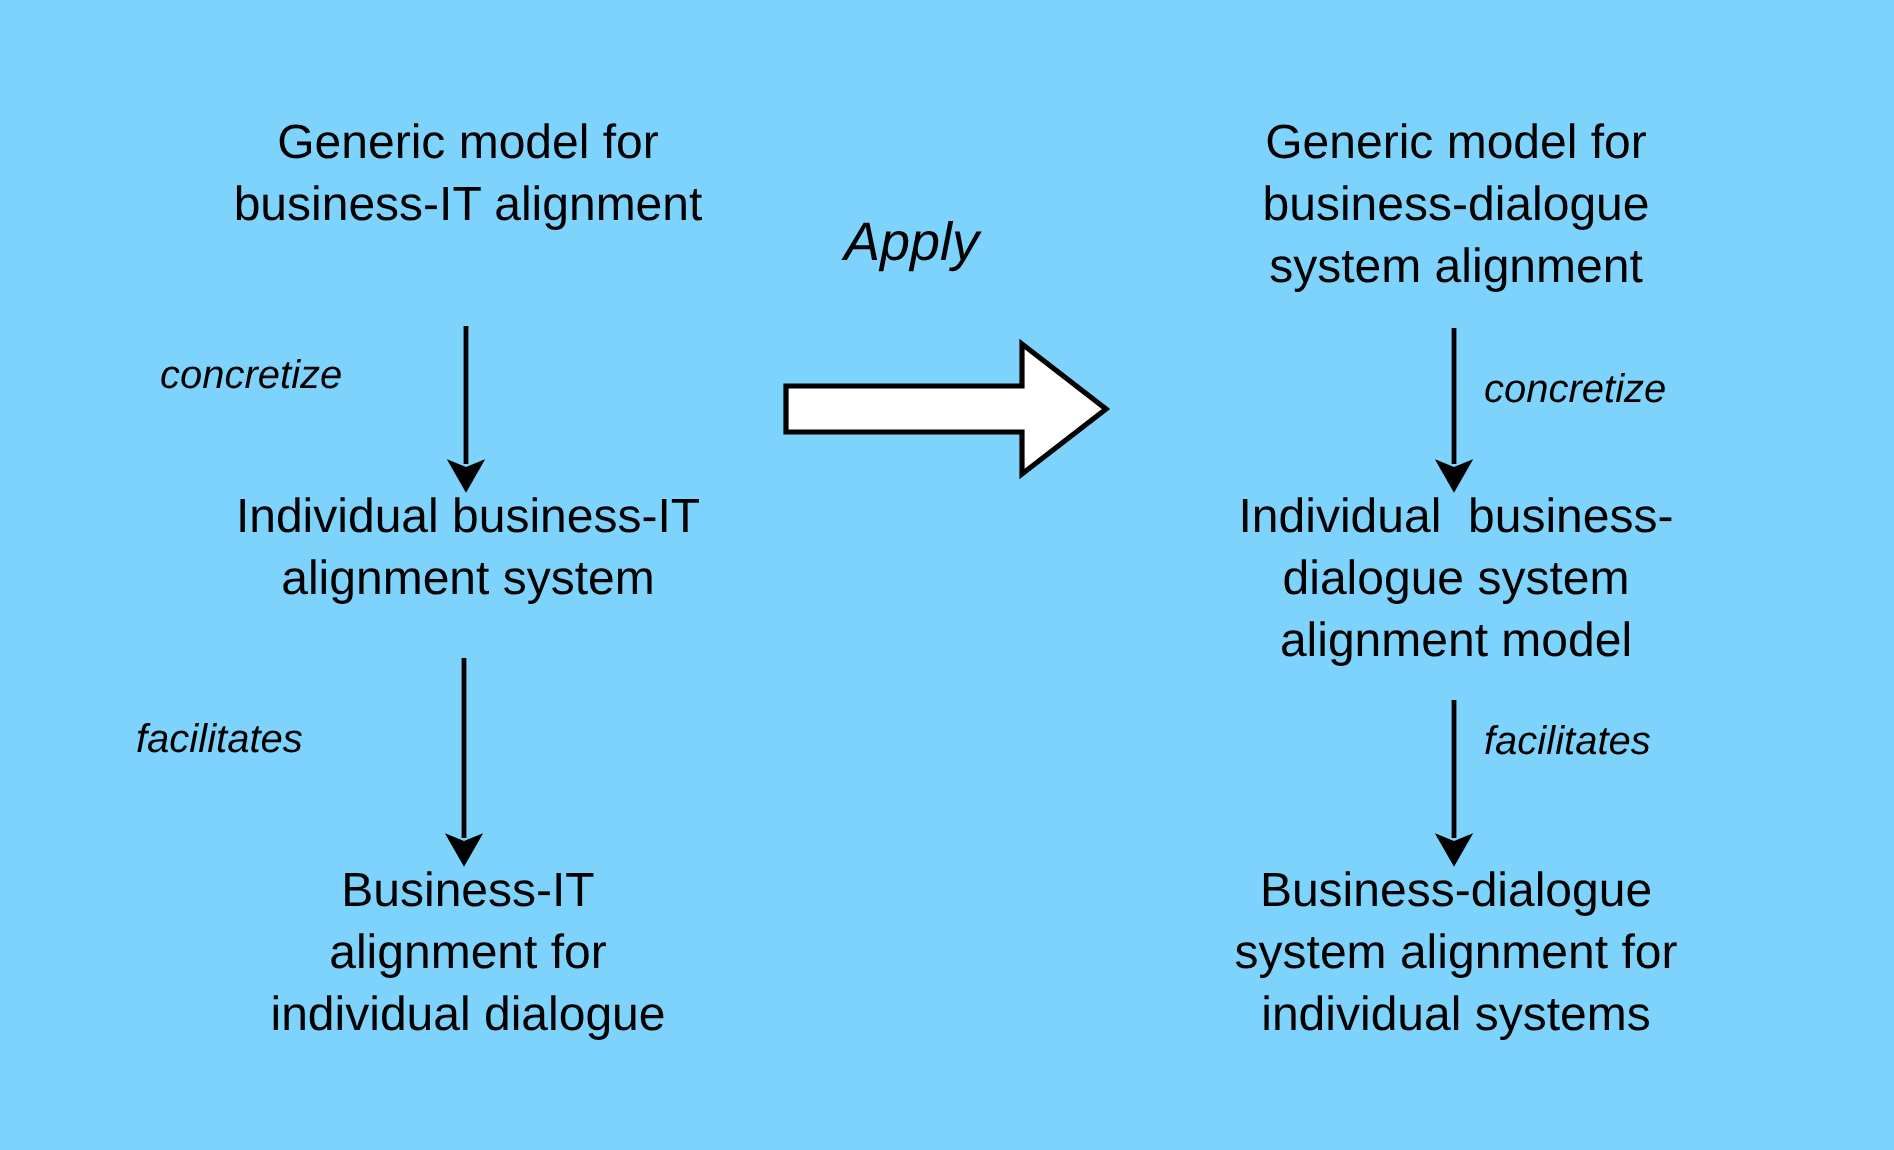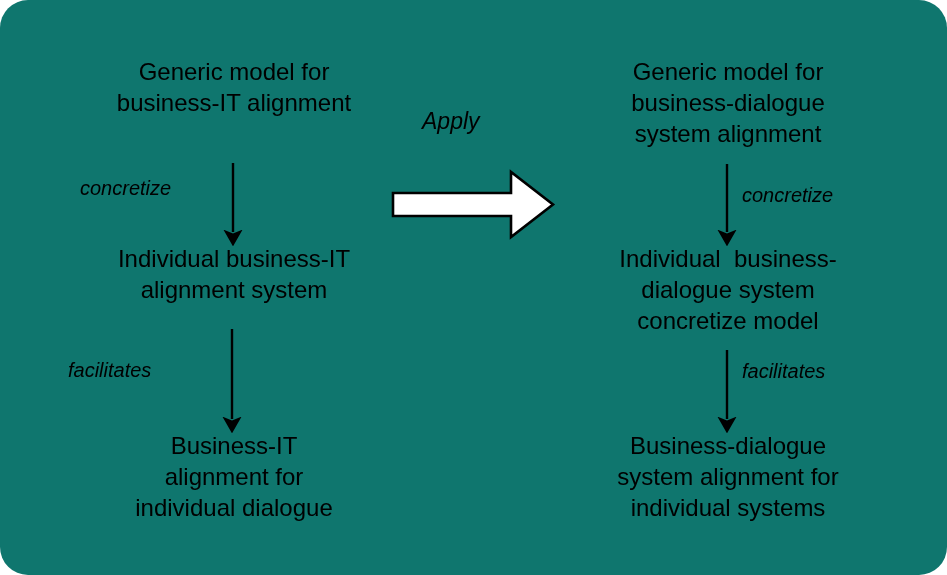--- a/index.html
+++ b/index.html
@@ -5,25 +5,24 @@
 <style>
   html, body {
     margin: 0;
     padding: 0;
     background: #ffffff;
   }
   #canvas {
     position: relative;
     width: 947px;
     height: 575px;
-    background: #0f766e;
+    background: #7dd3fc;
     overflow: hidden;
     font-family: "Liberation Sans", sans-serif;
     color: #000000;
-    border-radius: 28px;
   }
   .node {
     position: absolute;
     text-align: center;
     font-size: 24px;
     line-height: 31px;
     color: #000000;
     white-space: pre-wrap;
     font-weight: 400;
     letter-spacing: 0px;
@@ -31,21 +30,21 @@
   .edge-label {
     position: absolute;
     font-size: 20px;
     line-height: 28px;
     font-style: italic;
     color: #000000;
     white-space: nowrap;
   }
   .apply-label {
     position: absolute;
-    font-size: 23px;
+    font-size: 27px;
     line-height: 27px;
     font-style: italic;
     color: #000000;
     white-space: nowrap;
   }
   svg.arrows {
     position: absolute;
     left: 0;
     top: 0;
     width: 947px;
@@ -80,21 +79,21 @@
   <div class="edge-label" style="left:68px; top:356px;">facilitates</div>
 
   <div class="apply-label" style="left:422px; top:108px;">Apply</div>
 
   <div class="node" style="left:578px; top:56px; width:300px;">Generic model for
 business-dialogue
 system alignment</div>
 
   <div class="node" style="left:572px; top:243px; width:312px;">Individual  business-
 dialogue system
-concretize model</div>
+alignment model</div>
 
   <div class="node" style="left:566px; top:430px; width:324px;">Business-dialogue
 system alignment for
 individual systems</div>
 
   <div class="edge-label" style="left:742px; top:181px;">concretize</div>
 
   <div class="edge-label" style="left:742px; top:357px;">facilitates</div>
 
   <svg class="arrows" viewBox="0 0 947 575">

